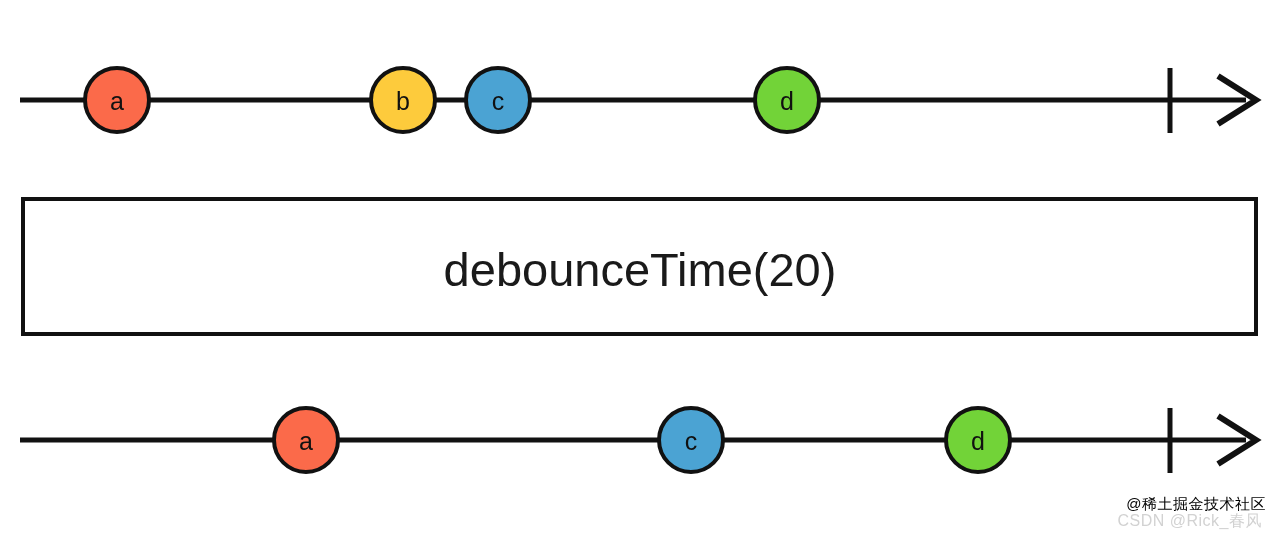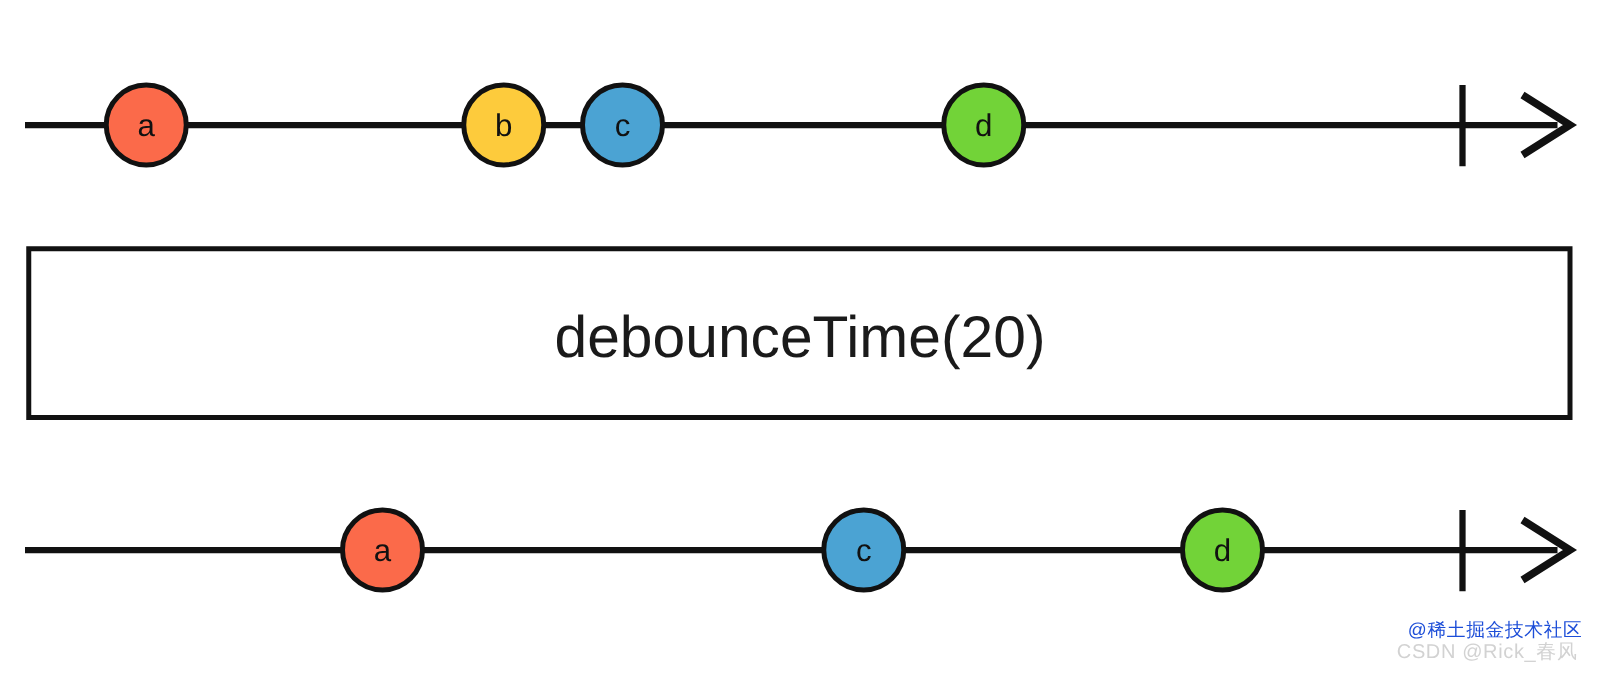--- a/index.html
+++ b/index.html
@@ -59,21 +59,21 @@
     position: absolute;
     right: 14px;
     font-family: "Liberation Sans", sans-serif;
     white-space: nowrap;
     pointer-events: none;
     user-select: none;
   }
   #watermark-juejin {
     bottom: 26px;
     font-size: 15px;
-    color: #1d4ed8;
+    color: #000000;
     letter-spacing: 0.5px;
   }
   #watermark-csdn {
     bottom: 8px;
     right: 18px;
     font-size: 16px;
     color: #d2d2d2;
     letter-spacing: 0.5px;
   }
 </style>

